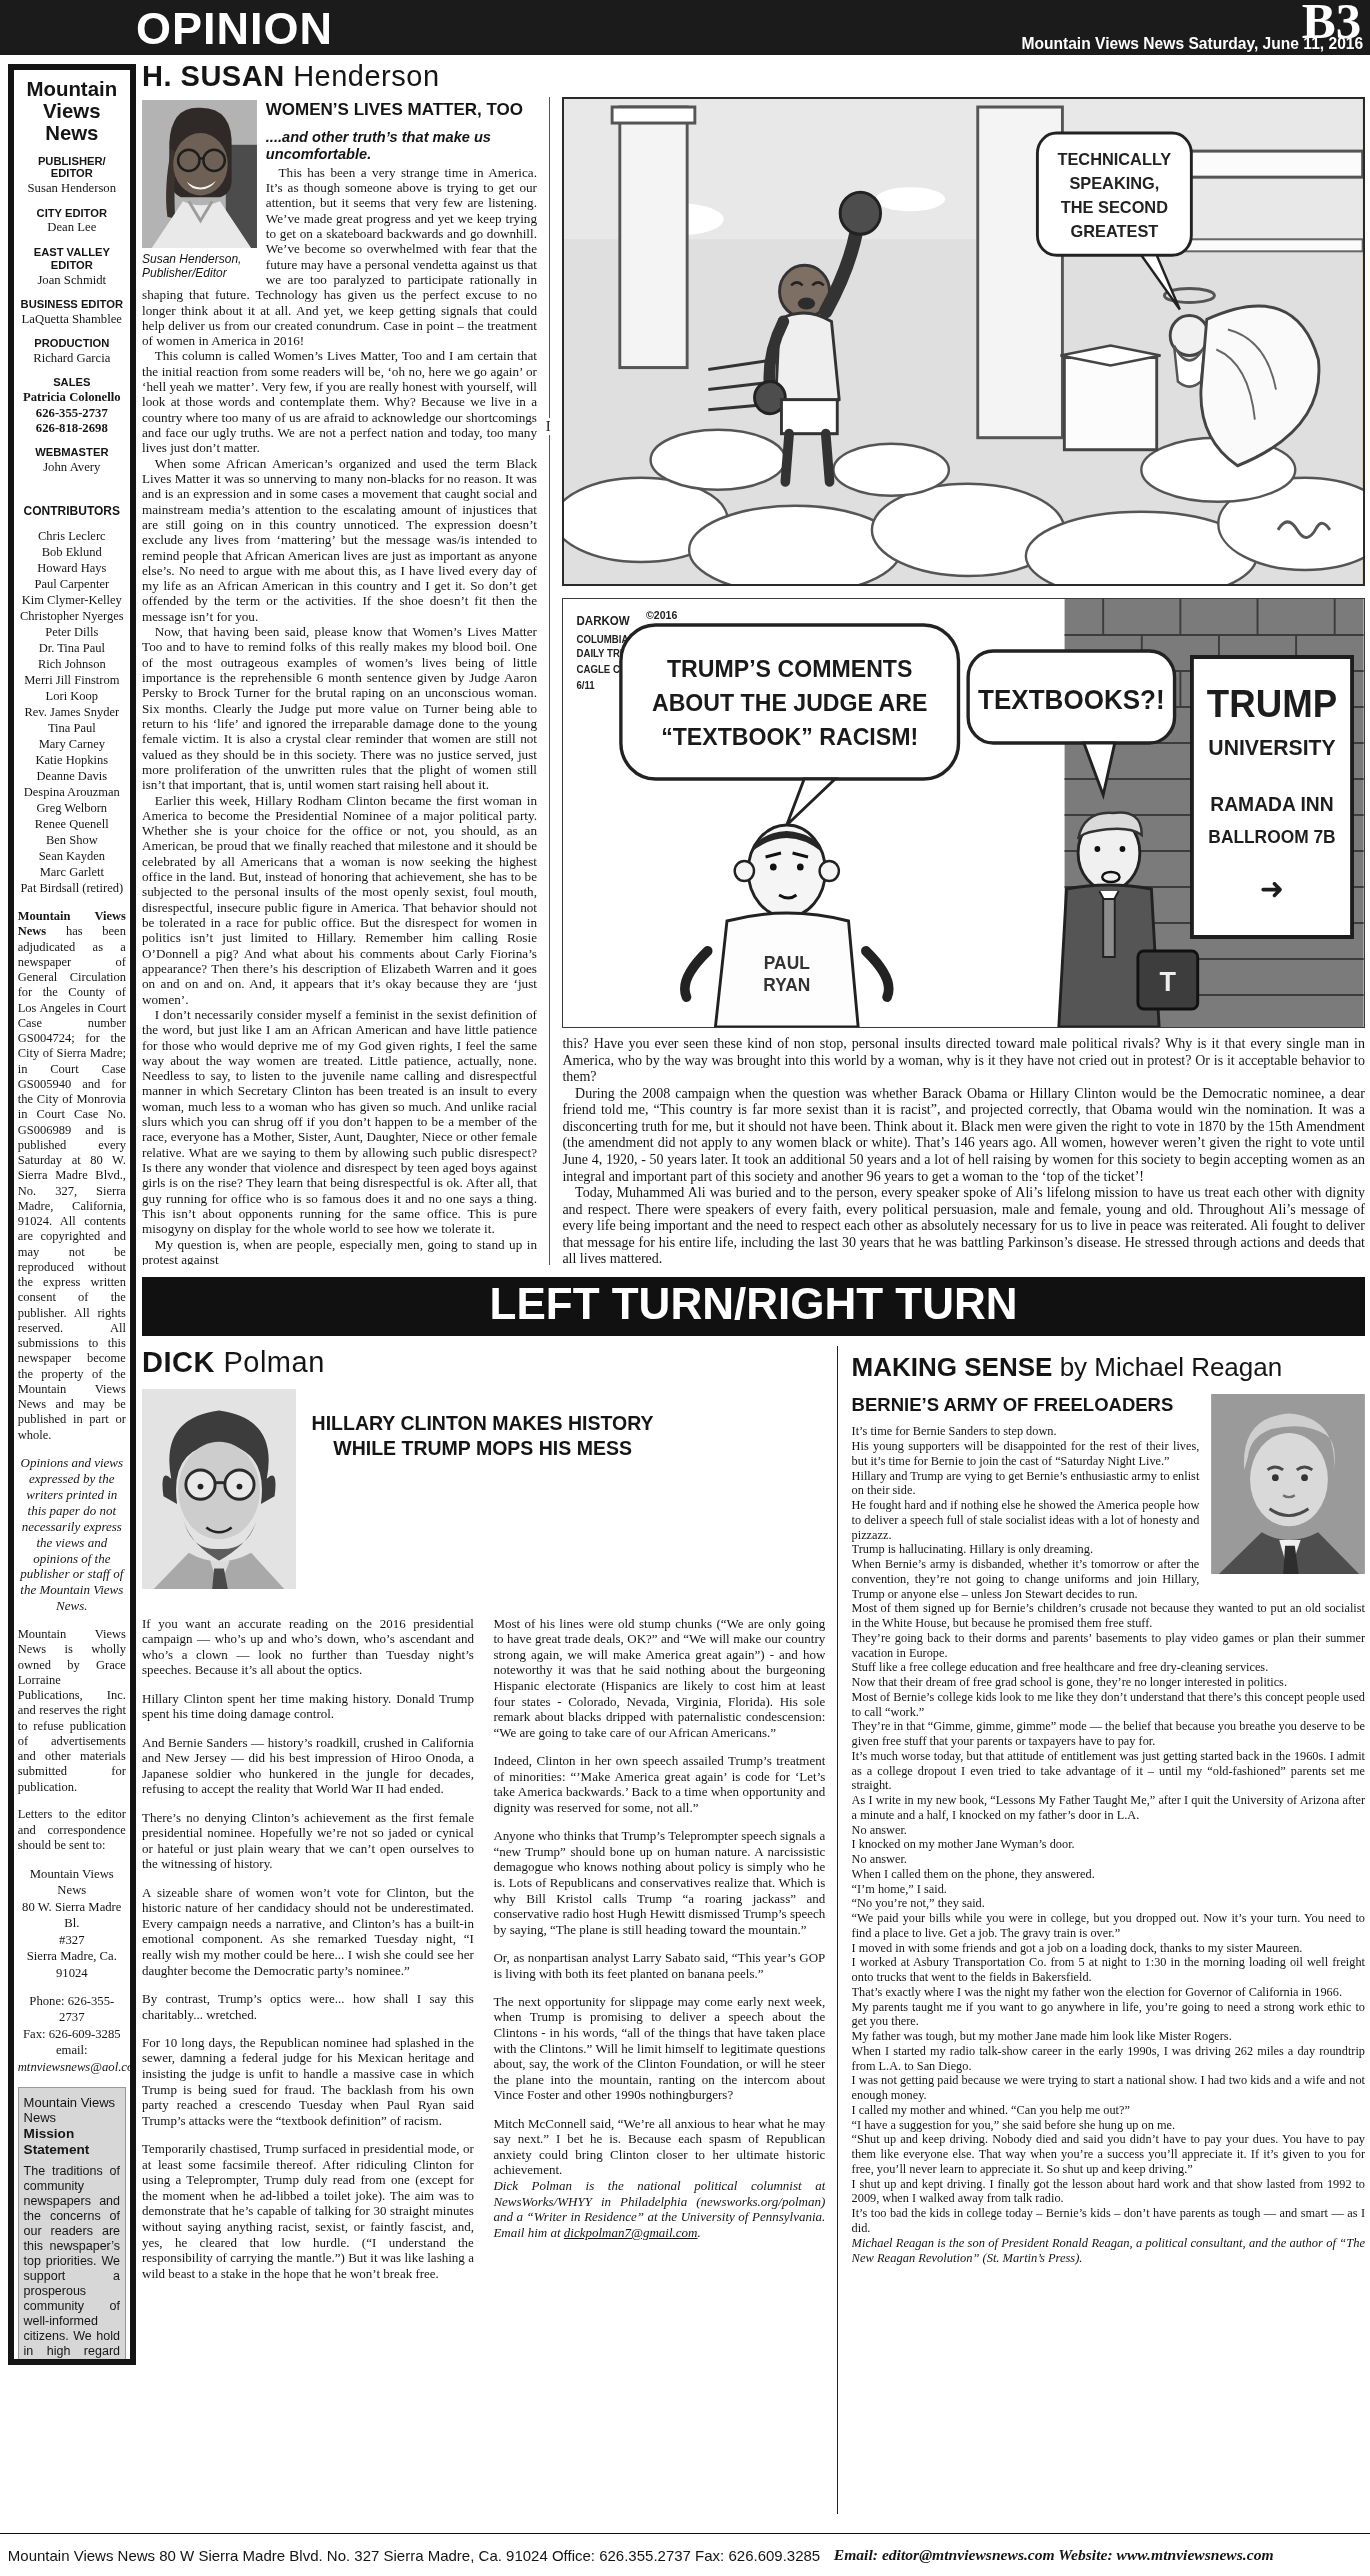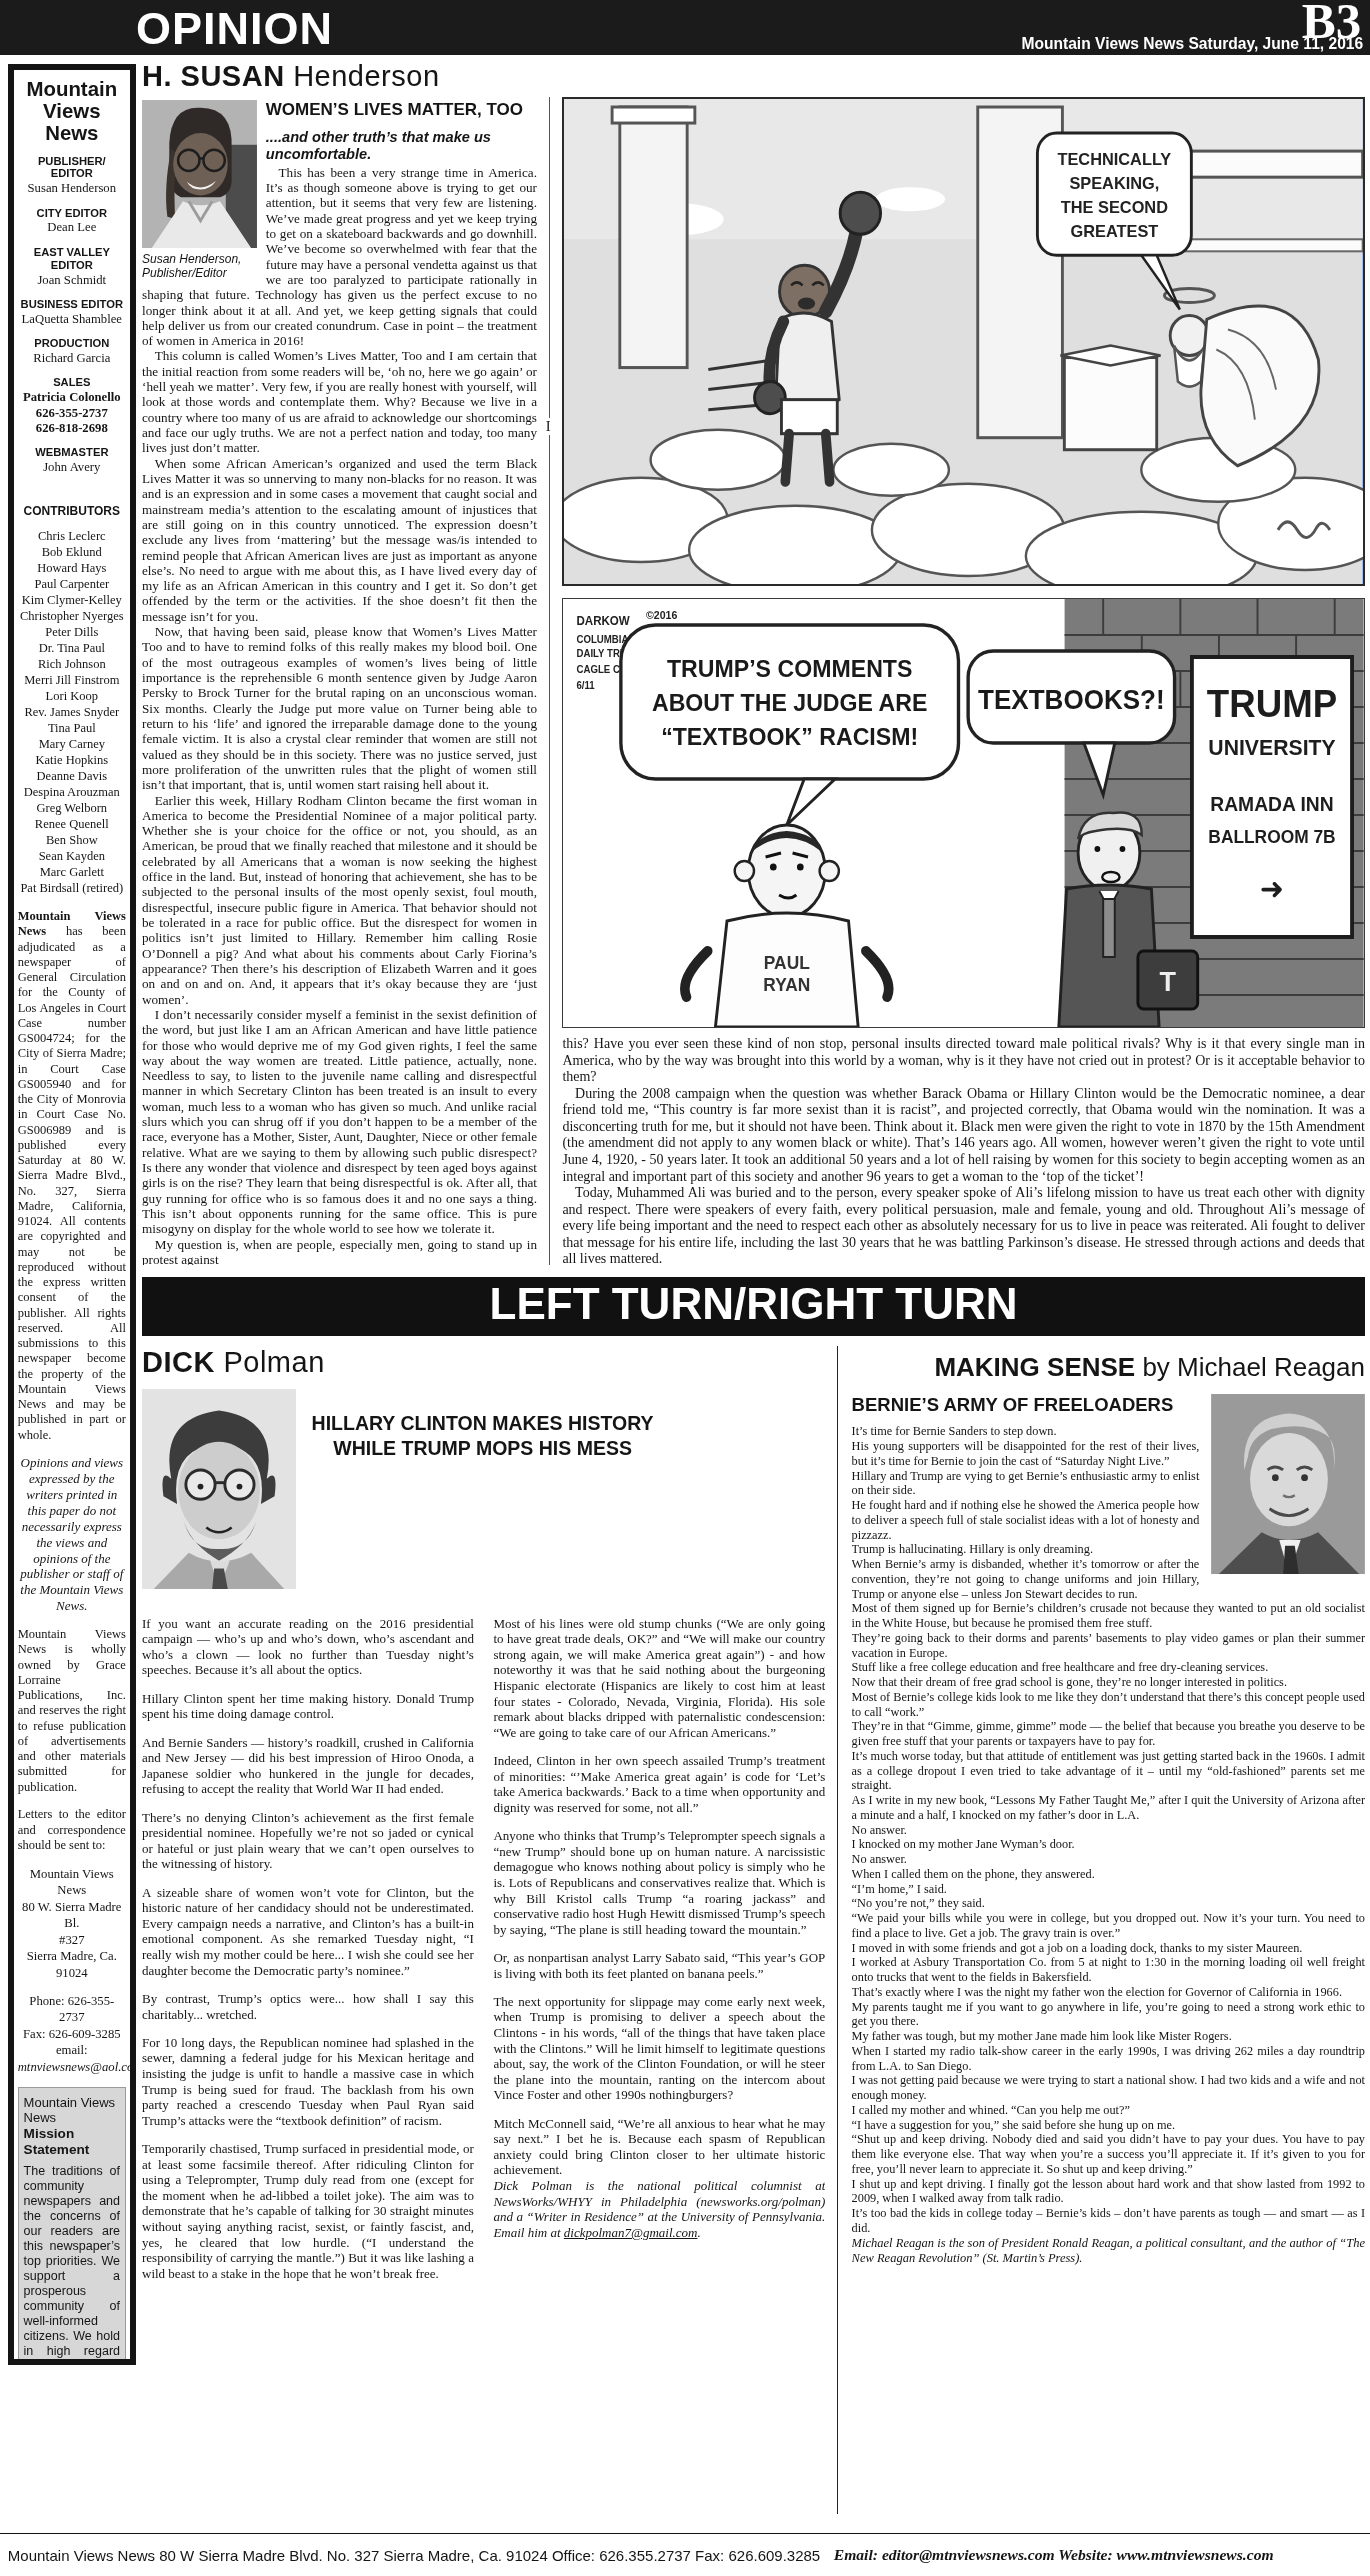--- a/index.html
+++ b/index.html
@@ -40,21 +40,21 @@
   .hend-left p,.hend-right p{margin:0;text-indent:12.7px;}
   .photo-block{float:left;width:115px;margin:2.9px 8.8px 1.9px 0;}
   .photo-block figcaption{font-family:"Liberation Sans",sans-serif;font-style:italic;
                           font-size:12px;line-height:1.15;text-align:left;margin-top:1.9px;}
   .hend-headline{font-family:"Liberation Sans",sans-serif;font-weight:800;font-size:17px;
                  line-height:1.1;margin:3.9px 0 9.7px;text-align:left;}
   .hend-subhead{font-family:"Liberation Sans",sans-serif;font-weight:700;font-style:italic;
                 font-size:14.6px;line-height:1.12;margin:0 0 2.9px;text-align:left;}
   .hend-right{flex:1;position:relative;border-left:1px solid #555;padding-left:12.7px;margin-left:11.7px;
               font-size:14px;line-height:1.18;text-align:justify;}
-  .cartoon1{border:2.9px solid #2a2a2a;height:485px;background:#3b82f6;}
+  .cartoon1{border:2.9px solid #2a2a2a;height:485px;background:#eab308;}
   .cartoon2{border:1.9px solid #3a3a3a;margin-top:11.7px;height:428px;background:#fff;}
   .cartoon1 svg,.cartoon2 svg{display:block;width:100%;height:100%;}
   .cont{margin-top:8.8px;}
   .cont p:first-child{text-indent:0;}
   .stray{position:absolute;left:-3.9px;top:321px;background:#fff;font-size:14.6px;}
   .banner{margin-top:11.7px;background:#111;color:#fff;text-align:center;
           font-family:"Liberation Sans",sans-serif;font-weight:800;font-size:44px;
           letter-spacing:0;padding:2.9px 0 6.8px;}
   
   .bottom{display:flex;margin-top:9.7px;height:1168px;overflow:hidden;}
@@ -63,21 +63,21 @@
   .reagan{flex:1;box-sizing:border-box;padding-left:13.6px;display:flex;flex-direction:column;}
   .pol-head{display:flex;gap:15.6px;margin-top:9.7px;text-align:center;}
   .pol-photo{width:154px;flex:none;}
   .pol-headline{font-family:"Liberation Sans",sans-serif;font-weight:800;font-size:19.5px;
                 line-height:1.18;margin-top:23.4px;}
   .pol-cols{margin-top:23px;columns:2;column-gap:19.5px;font-size:13px;line-height:1.2;
             text-align:justify;height:857px;overflow:hidden;}
   .pol-cols p{margin:0 0 12.7px;}
   .bio{font-style:italic;}
   .bio .u{text-decoration:underline;}
-  .kicker{font-family:"Liberation Sans",sans-serif;font-size:26px;text-align:right;margin-top:5.8px;}
+  .kicker{font-family:"Liberation Sans",sans-serif;font-size:26px;text-align:left;margin-top:5.8px;}
   .kicker b{font-weight:800;}
   .rea-headline{font-family:"Liberation Sans",sans-serif;font-weight:800;font-size:18.5px;
                 margin:11.7px 0 7.8px;text-align:left;}
   .rea-photo{float:right;width:154px;margin:11.7px 0 7.8px 11.7px;}
   .rea-body{font-size:12.3px;line-height:1.2;text-align:justify;flex:1;overflow:hidden;}
   .rea-body p{margin:0;}
   .rea-bio{font-style:italic;font-size:12.5px;margin-top:13.6px;line-height:1.25;}
   
   .footer{position:absolute;left:0;bottom:0;width:1371px;height:43px;border-top:1.9px solid #111;
           box-sizing:border-box;display:flex;align-items:center;padding:0 7.8px;gap:13.6px;}

